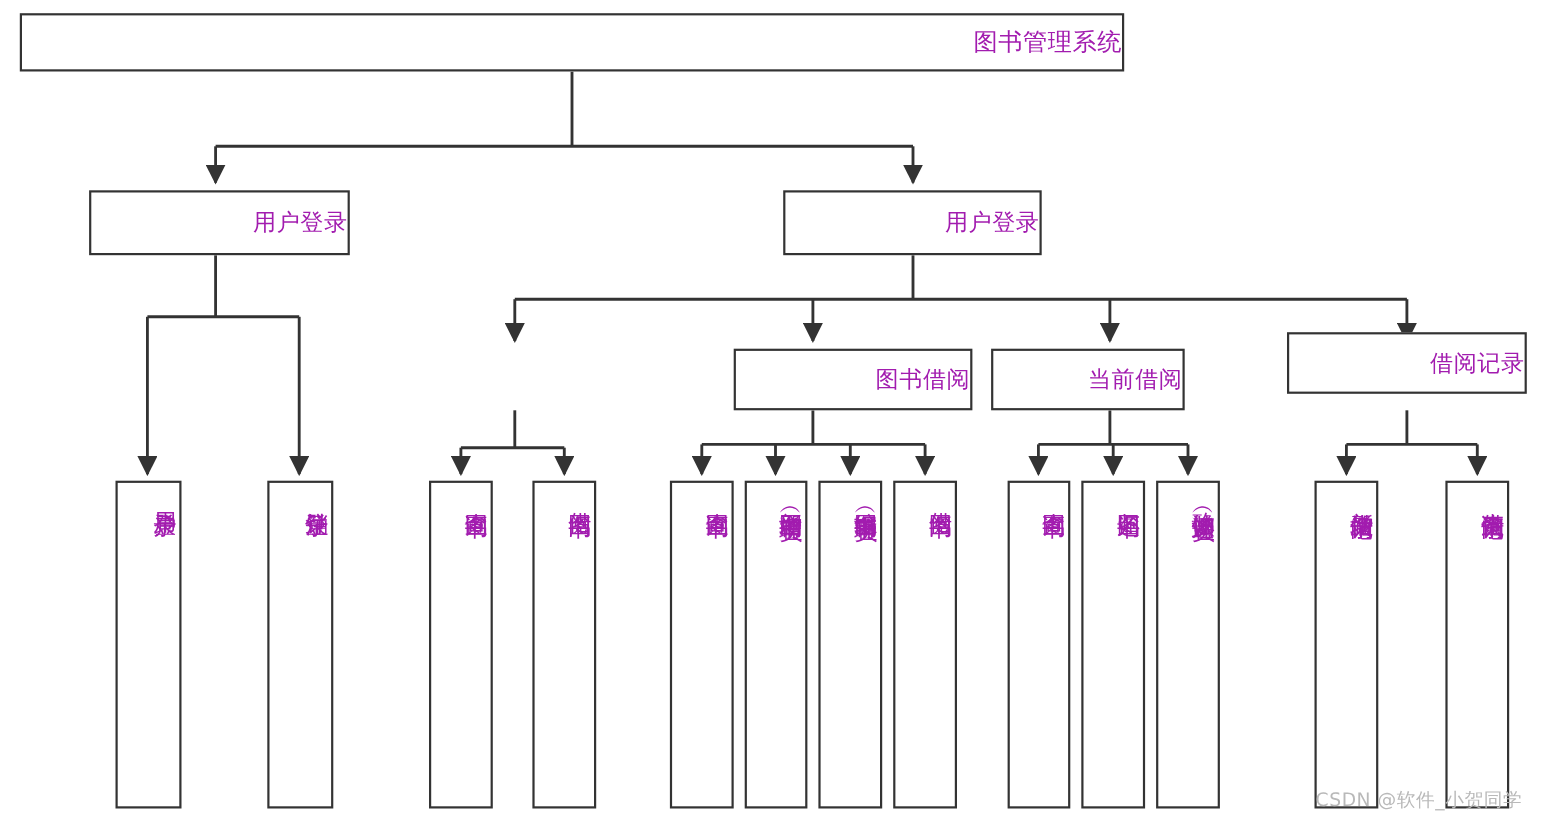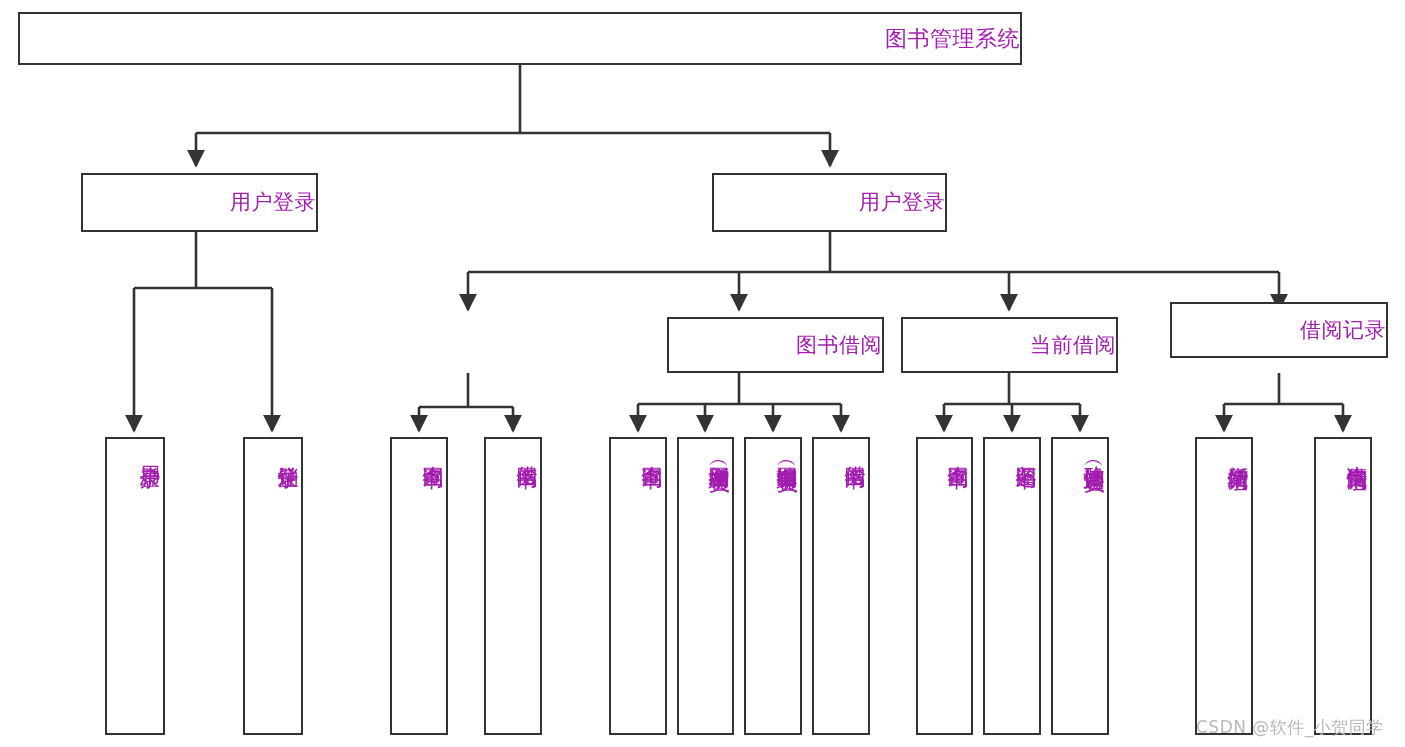--- a/index.html
+++ b/index.html
@@ -134,21 +134,21 @@
   <div class="node h" style="left:81px; top:173px; width:237px; height:59px;">
     <span class="label">用户登录</span>
   </div>
   <div class="node h" style="left:712px; top:173px; width:235px; height:59px;">
     <span class="label">用户登录</span>
   </div>
 
   <div class="node h" style="left:631px; top:317px; width:217px; height:56px;margin-left:36px;">
     <span class="label">图书借阅</span>
   </div>
-  <div class="node h" style="left:901px; top:317px; width:217px; height:56px;">
+  <div class="node h" style="left:901px; top:317px; width:176px; height:56px;">
     <span class="label">当前借阅</span>
   </div>
   <div class="node h" style="left:1170px; top:302px; width:218px; height:56px;">
     <span class="label">借阅记录</span>
   </div>
 
   <div class="node v" style="left:105px; top:437px; width:60px; height:298px;">
     <span class="label">用户登录</span>
   </div>
   <div class="node v" style="left:243px; top:437px; width:60px; height:298px;">

